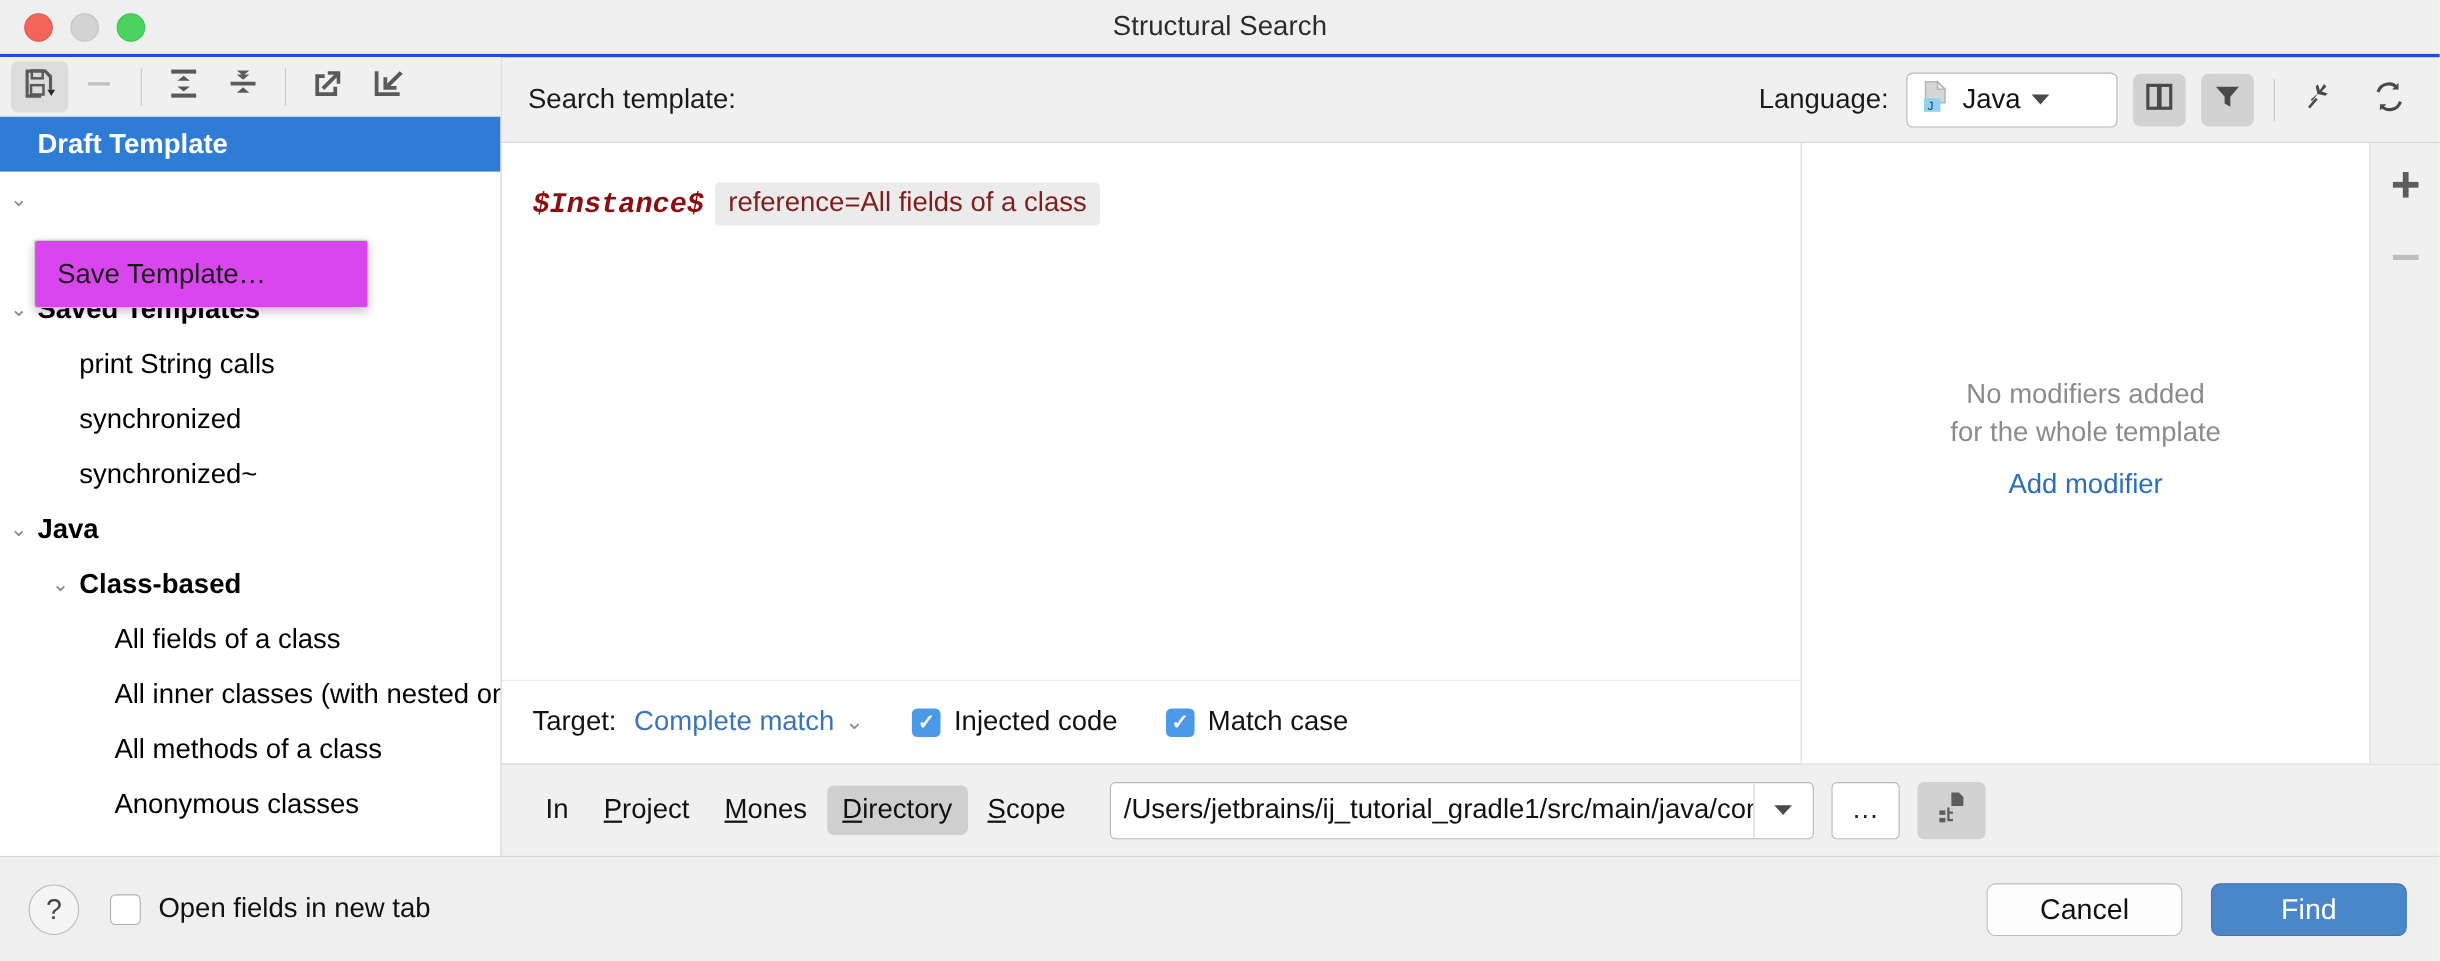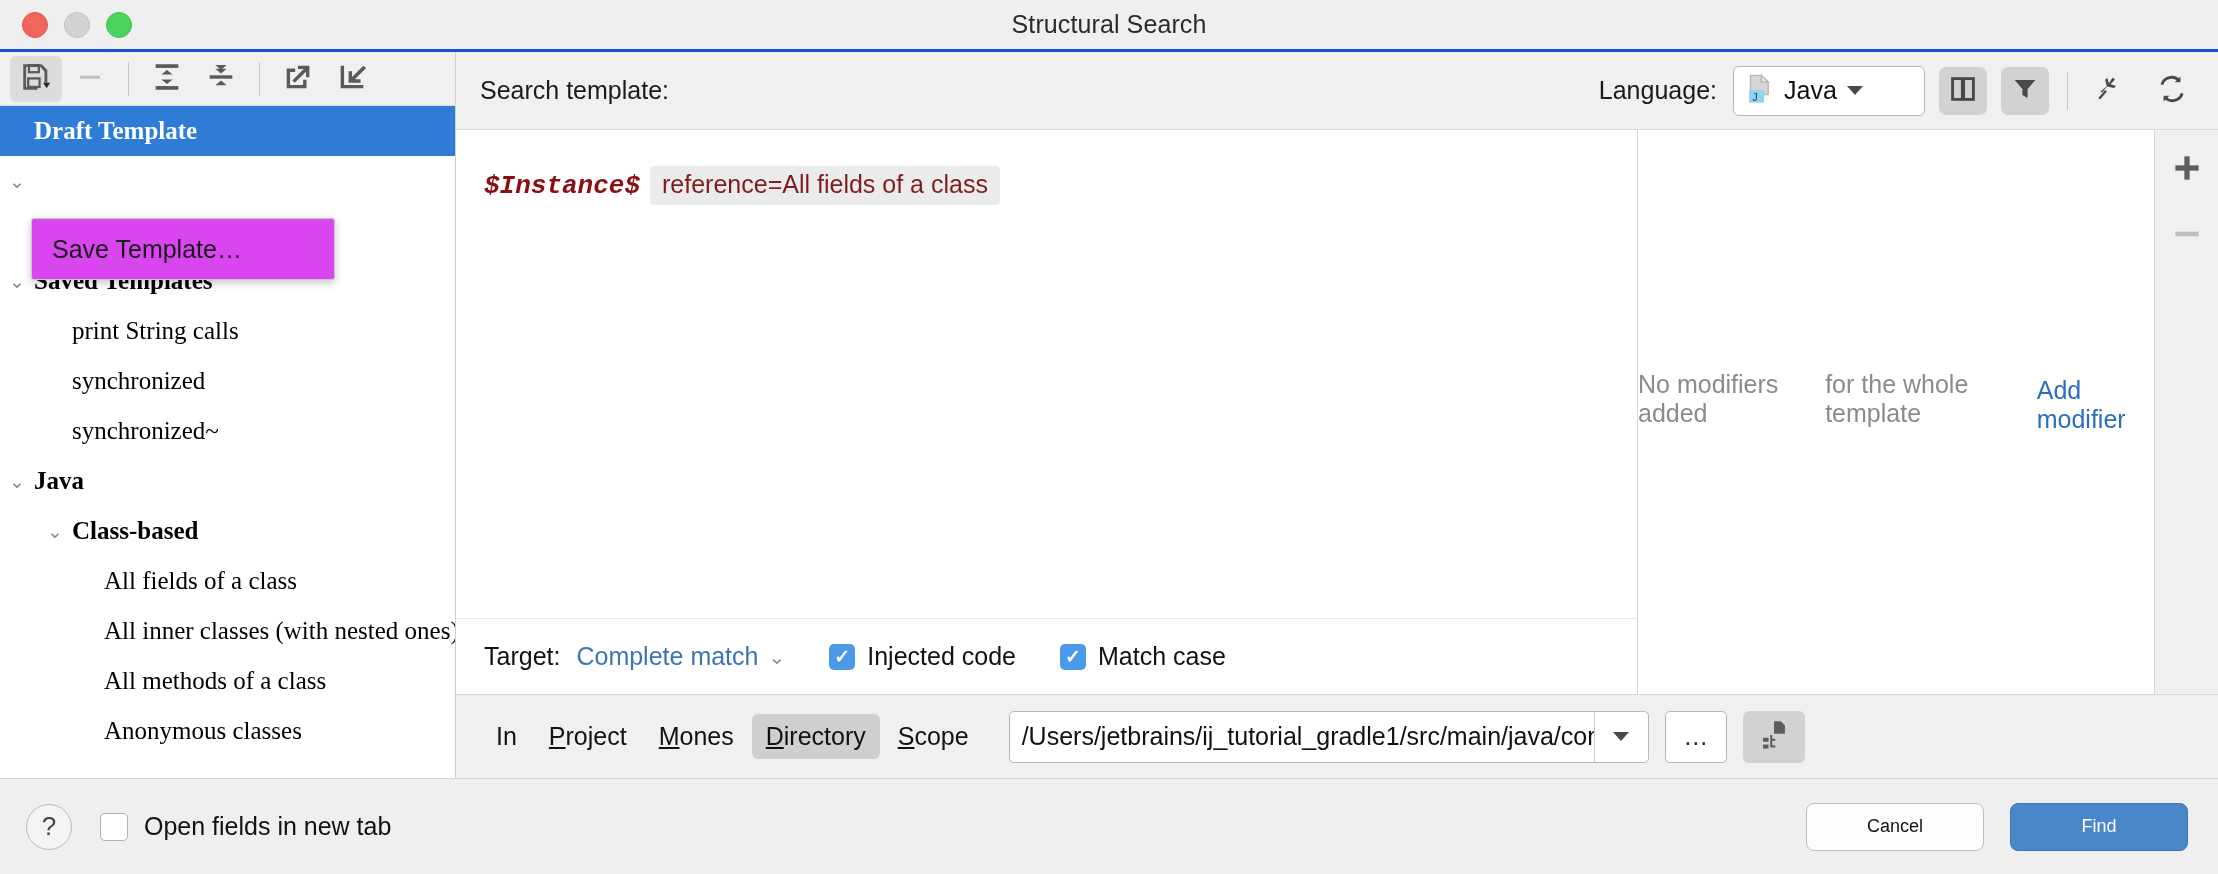--- a/index.html
+++ b/index.html
@@ -54,21 +54,21 @@
     border-bottom: 1px solid #e3e3e3;
   }
   .tbtn {
     width: 52px; height: 46px;
     display: flex; align-items: center; justify-content: center;
     border-radius: 6px;
   }
   .tbtn.pressed { background: #dcdcdc; }
   .tbsep { width: 1px; height: 34px; background: #c8c8c8; margin: 0 10px; }
 
-  .tree { flex: 1; overflow: hidden; padding-top: 0; position: relative; font-family: Liberation Serif, serif; }
+  .tree { flex: 1; overflow: hidden; padding-top: 0; position: relative; }
   .node {
     height: 50px; display: flex; align-items: center;
     font-size: 25px; color: #000; white-space: nowrap;
   }
   .node.selected { background: #2f7cd6; color: #ffffff; }
   .node .chev {
     width: 34px; flex: 0 0 34px; display: flex;
     align-items: center; justify-content: center;
     color: #8a8a8a; font-size: 19px;
   }
@@ -159,21 +159,21 @@
     background: #4a9ae8; display: flex; align-items: center;
     justify-content: center; color: #fff; font-size: 19px; font-weight: bold;
   }
   .cbtext { font-size: 25px; color: #111; text-align: center; }
 
   .modpane {
     width: 580px; flex: 0 0 580px;
     display: flex; position: relative; background: #fff;
   }
   .modcontent {
-    flex: 1; display: flex; flex-direction: row;
+    flex: 1; display: flex; flex-direction: column;
     align-items: center; justify-content: center; gap: 6px;
     padding-bottom: 26px;
   }
   .modtext { font-size: 25px; color: #8b8b8b; }
   .modlink { font-size: 25px; color: #2a6fbb; margin-top: 12px; }
   .modside {
     width: 64px; flex: 0 0 64px; background: #f0f0f0;
     border-left: 1px solid #d9d9d9;
     display: flex; flex-direction: column; align-items: center;
     padding-top: 14px; gap: 14px;
@@ -232,21 +232,21 @@
     border: 1px solid #b9b9b9; background: #f4f4f4;
     display: flex; align-items: center; justify-content: center;
     font-size: 26px; color: #444;
   }
   .footcb { display: flex; align-items: center; gap: 16px; margin-left: 28px; }
   .bigcb { width: 28px; height: 28px; border: 1px solid #b0b0b0; background: #fff; border-radius: 5px; }
   .footspace { flex: 1; }
   .btn {
     height: 48px; min-width: 178px; border-radius: 8px;
     display: flex; align-items: center; justify-content: center;
-    font-size: 18px;
+    font-size: 26px;
   }
   .btn.cancel { background: #fdfdfd; border: 1px solid #bdbdbd; color: #111; }
   .btn.primary { background: #4a87c8; color: #fff; margin-left: 26px; border: 1px solid #3d76b4; }
 </style>
 </head>
 <body>
 
 <div class="window">
 
   <div class="titlebar">

